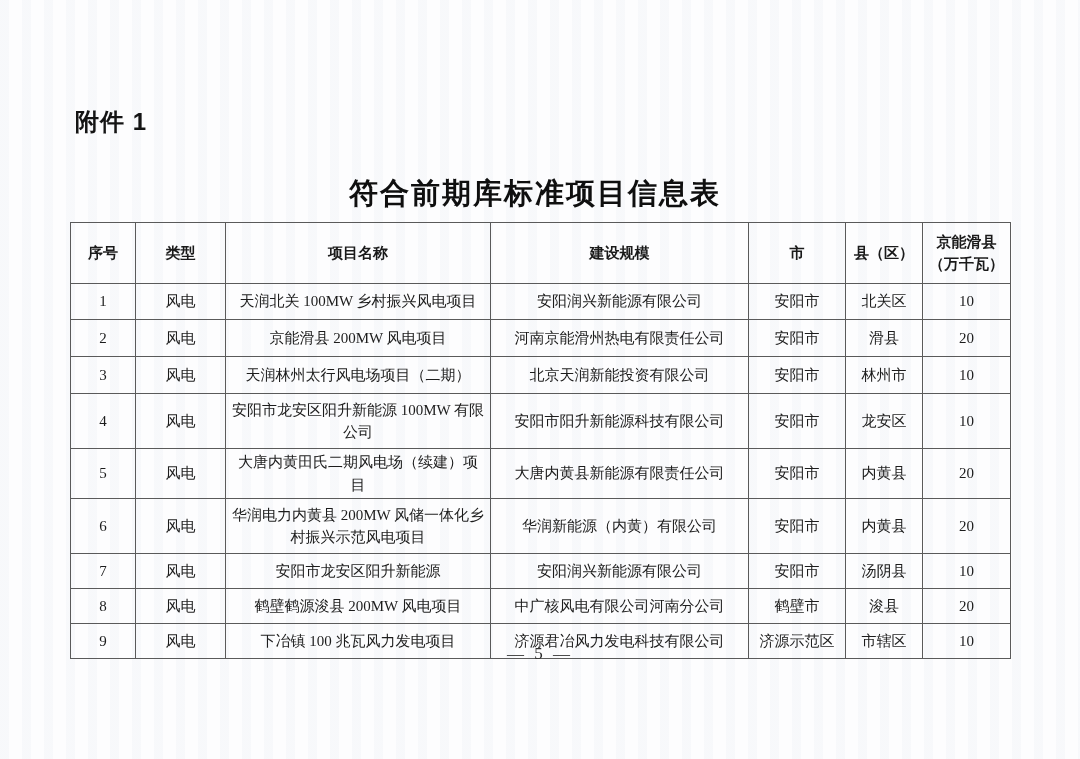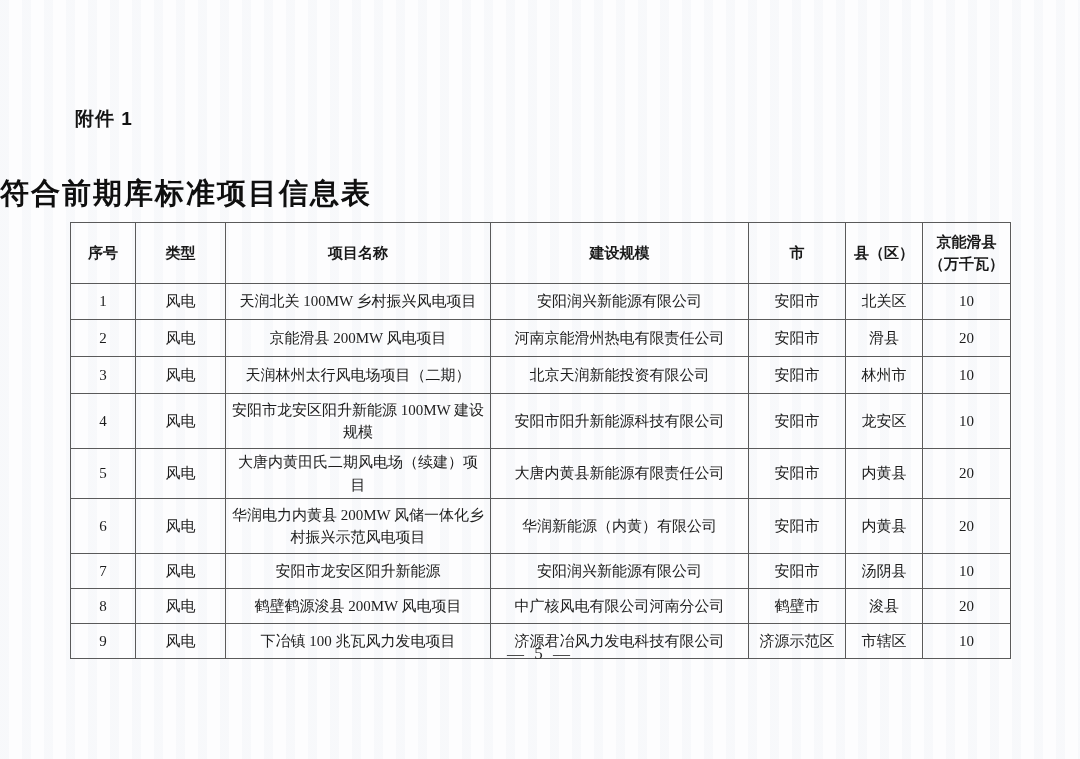--- a/index.html
+++ b/index.html
@@ -21,31 +21,31 @@
       #fdfdfe;
     font-family: "Liberation Serif", "DejaVu Serif", serif;
     color: #1c1c1c;
   }
   .attachment {
     position: absolute;
     left: 75px;
     top: 106px;
     font-family: "Liberation Sans", "DejaVu Sans", sans-serif;
     font-weight: bold;
-    font-size: 19px;
+    font-size: 24px;
     color: #141414;
     letter-spacing: 1px;
   }
   .title {
     position: absolute;
     left: 0;
     top: 174px;
     width: 1070px;
     margin: 0;
-    text-align: left;
+    text-align: center;
     font-family: "Liberation Serif", "DejaVu Serif", serif;
     font-weight: bold;
     font-size: 29px;
     color: #0f0f0f;
     letter-spacing: 2px;
   }
   table.info {
     position: absolute;
     left: 70px;
     top: 222px;
@@ -141,21 +141,21 @@
           <td>风电</td>
           <td>天润林州太行风电场项目（二期）</td>
           <td>北京天润新能投资有限公司</td>
           <td>安阳市</td>
           <td>林州市</td>
           <td>10</td>
         </tr>
         <tr style="height: 55px;">
           <td>4</td>
           <td>风电</td>
-          <td>安阳市龙安区阳升新能源 100MW 建设规模</td>
+          <td>安阳市龙安区阳升新能源 100MW 有限公司</td>
           <td>安阳市阳升新能源科技有限公司</td>
           <td>安阳市</td>
           <td>龙安区</td>
           <td>10</td>
         </tr>
         <tr style="height: 38px;">
           <td>5</td>
           <td>风电</td>
           <td>大唐内黄田氏二期风电场（续建）项目</td>
           <td>大唐内黄县新能源有限责任公司</td>

